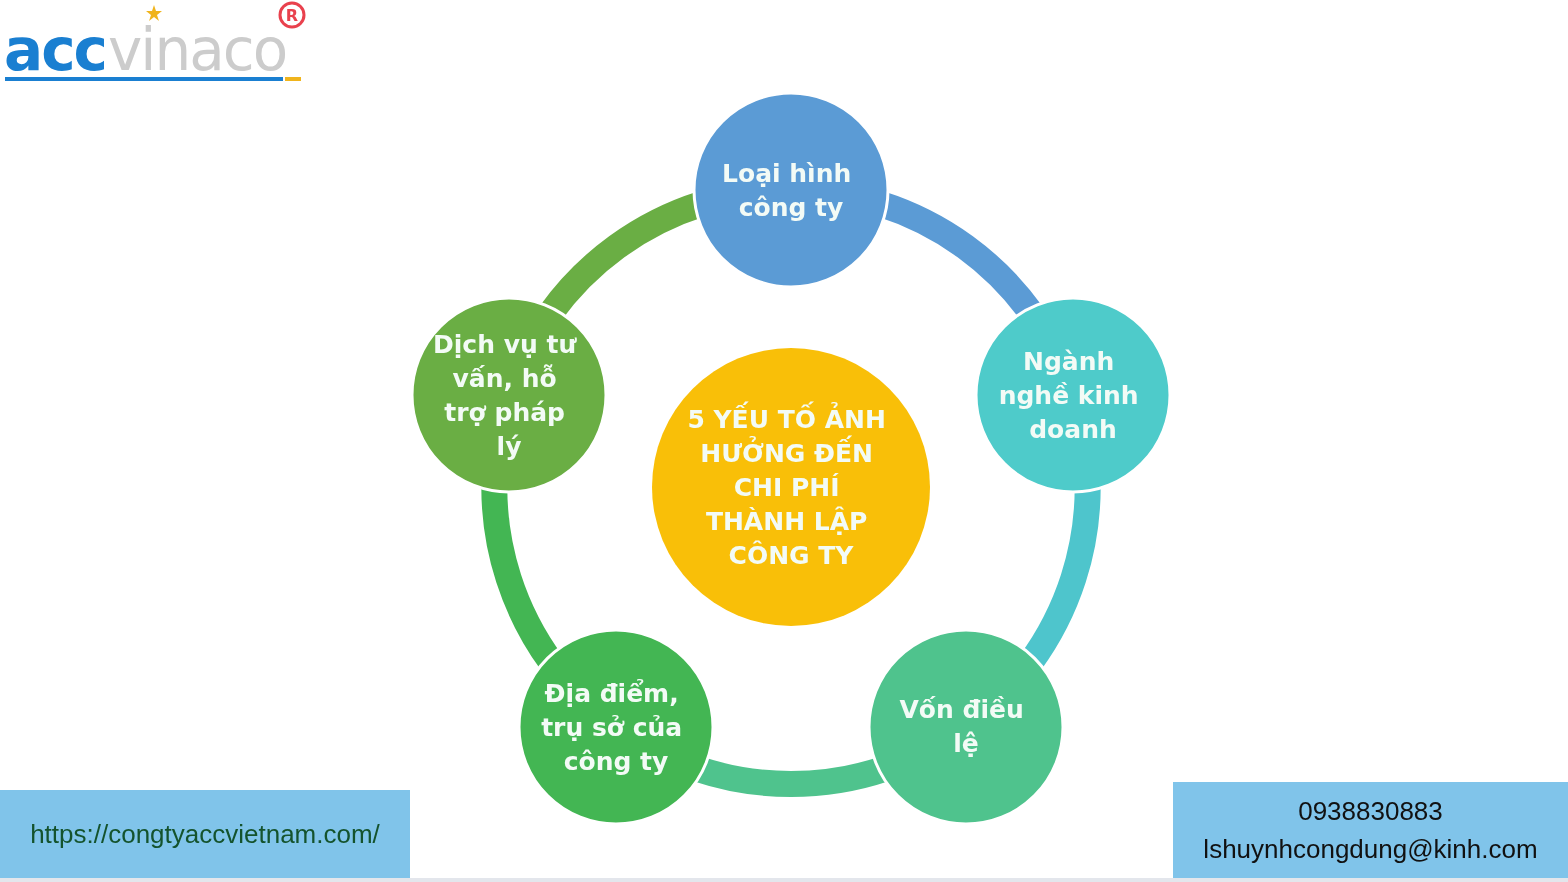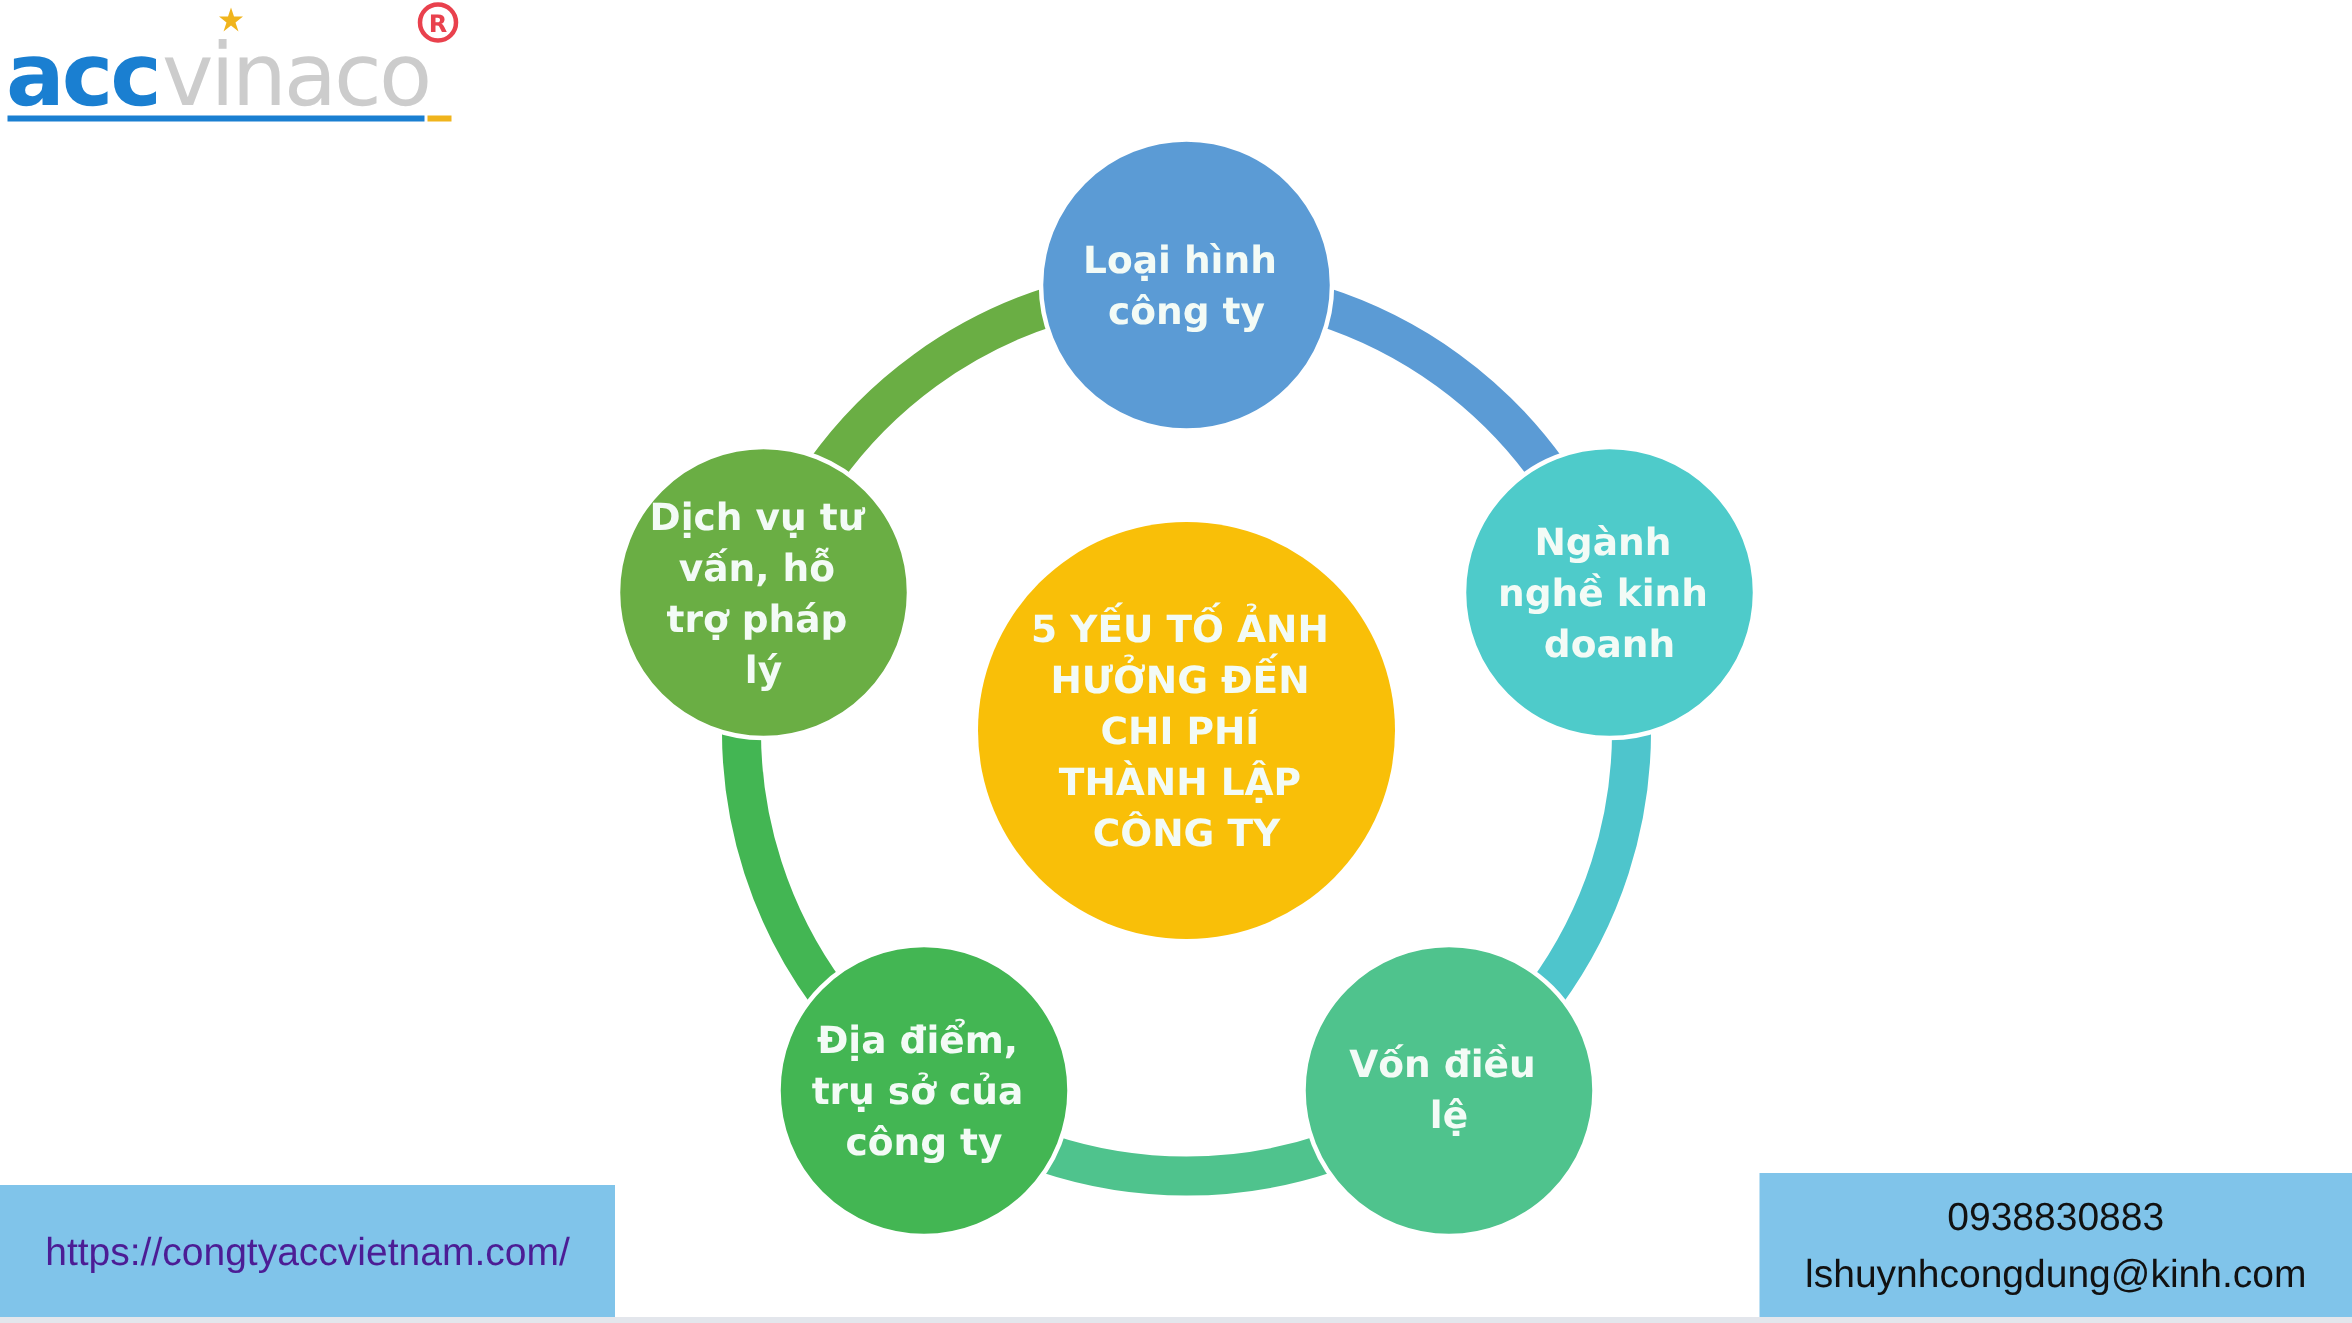--- a/index.html
+++ b/index.html
@@ -1,21 +1,21 @@
 <!DOCTYPE html>
 <html><head>
   <meta charset="utf-8">
   <style>
     html, body { margin:0; padding:0; }
     body { width:1568px; height:882px; position:relative; background:#ffffff; overflow:hidden; font-family:"Liberation Sans", sans-serif; }
     .logo { position:absolute; left:0; top:0; width:320px; height:90px; }
     .diagram { position:absolute; left:0; top:0; width:1568px; height:882px; }
     .node-text { font-family:"DejaVu Sans", sans-serif; font-weight:bold; fill:#f3fbf6; text-anchor:middle; }
     .footer-left { position:absolute; left:0; top:790px; width:410px; height:88px; background:#80c4ea; display:flex; align-items:center; justify-content:center; }
-    .footer-left span { font-family:"Liberation Sans", sans-serif; font-size:26px; color:#4c1d95; }
+    .footer-left span { font-family:"Liberation Sans", sans-serif; font-size:26px; color:#14532d; }
     .footer-right { position:absolute; left:1173px; top:782px; width:395px; height:96px; background:#80c4ea; display:flex; flex-direction:column; align-items:center; justify-content:center; gap:8px; }
     .footer-right span { font-family:"Liberation Sans", sans-serif; font-size:26px; color:#111; line-height:30px; }
     .bottom-strip { position:absolute; left:0; top:878px; width:1568px; height:4px; background:#e3e6ec; }
   </style>
 </head>
 <body>
 
 <svg class="logo" viewBox="0 0 320 90" xmlns="http://www.w3.org/2000/svg">
   <text x="4" y="70" font-family="DejaVu Sans, sans-serif" font-size="58" font-weight="bold" fill="#1a7fd1" letter-spacing="-2">acc</text>
   <text x="108" y="70" font-family="DejaVu Sans, sans-serif" font-size="58" fill="#cccccc" letter-spacing="-2">vinaco</text>

